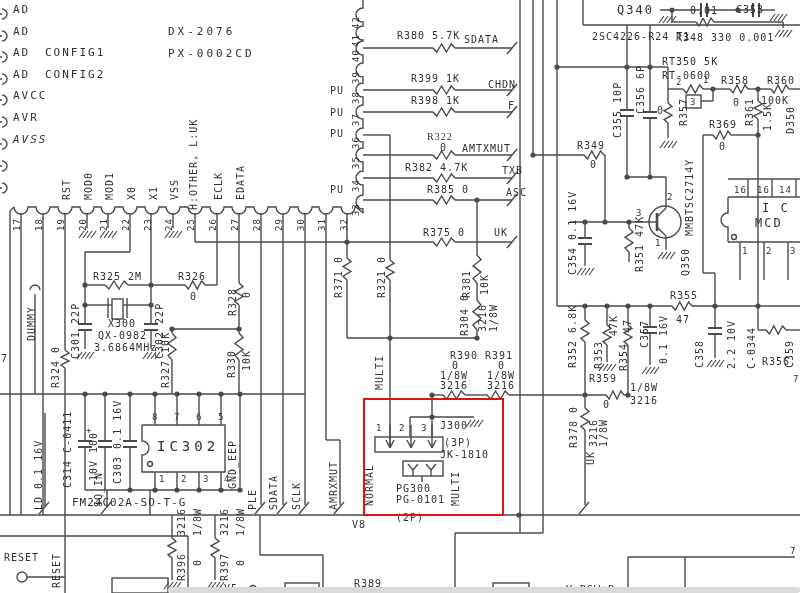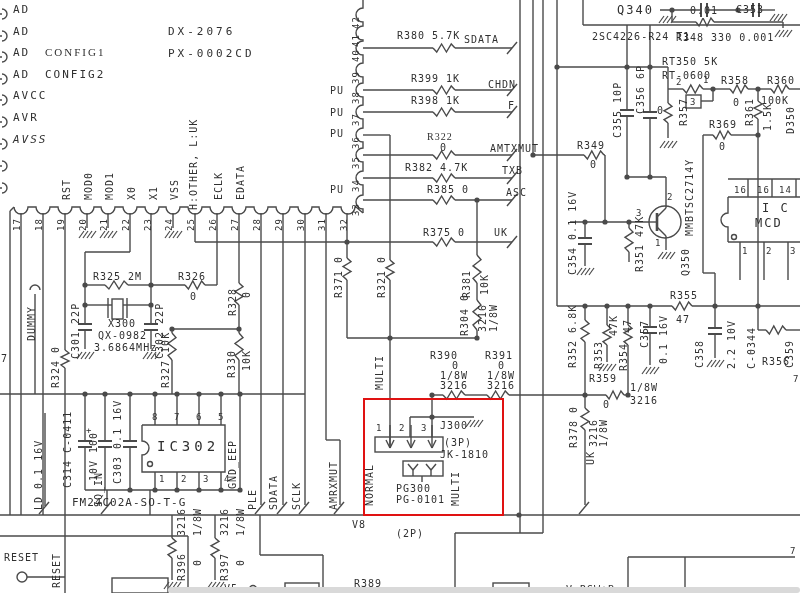--- a/index.html
+++ b/index.html
@@ -456,21 +456,21 @@
       <circle cx="22" cy="577" r="5" fill="none" stroke="#4a4a4a" stroke-width="1.4"></circle>
       <circle cx="253" cy="589" r="3.5" fill="none" stroke="#4a4a4a" stroke-width="1.4"></circle>
       <rect x="112" y="578" width="56" height="15" fill="none" stroke="#4a4a4a" stroke-width="1.4"></rect>
       <rect x="285" y="583" width="34" height="10" fill="none" stroke="#4a4a4a" stroke-width="1.4"></rect>
       <rect x="493" y="583" width="36" height="10" fill="none" stroke="#4a4a4a" stroke-width="1.4"></rect>
     </svg>
   <div id="labels">
       <div class="lbl" style="left: 13px; top: 4px; font-size: 11px; letter-spacing: 2px;">AD</div>
       <div class="lbl" style="left: 13px; top: 26px; font-size: 11px; letter-spacing: 2px;">AD</div>
       <div class="lbl" style="left: 13px; top: 47px; font-size: 11px; letter-spacing: 2px;">AD</div>
-      <div class="lbl" style="left: 45px; top: 47px; font-size: 11px; letter-spacing: 2px; font-family: Liberation Serif, serif;">CONFIG1</div>
+      <div class="lbl" style="left: 45px; top: 47px; font-size: 11px; letter-spacing: 2px;">CONFIG1</div>
       <div class="lbl" style="left: 13px; top: 69px; font-size: 11px; letter-spacing: 2px;">AD</div>
       <div class="lbl" style="left: 45px; top: 69px; font-size: 11px; letter-spacing: 2px;">CONFIG2</div>
       <div class="lbl" style="left: 13px; top: 90px; font-size: 11px; letter-spacing: 2px;">AVCC</div>
       <div class="lbl" style="left: 13px; top: 112px; font-size: 11px; letter-spacing: 2px;">AVR</div>
       <div class="lbl" style="left: 13px; top: 134px; font-size: 11px; letter-spacing: 2px; font-style: italic;">AVSS</div>
       <div class="lbl" style="left: 168px; top: 26px; font-size: 11px; letter-spacing: 3px;">DX-2076</div>
       <div class="lbl" style="left: 168px; top: 48px; font-size: 11px; letter-spacing: 3px;">PX-0002CD</div>
       <div class="lbl v" style="left: 188px; top: 210px;">H:OTHER, L:UK</div>
       <div class="lbl v" style="left: 61px; top: 200px;">RST</div>
       <div class="lbl v" style="left: 83px; top: 200px;">MOD0</div>
@@ -511,21 +511,21 @@
       <div class="lbl" style="left: 330px; top: 128px;">PU</div>
       <div class="lbl" style="left: 330px; top: 184px;">PU</div>
       <div class="lbl" style="left: 397px; top: 30px;">R380 5.7K</div>
       <div class="lbl" style="left: 464px; top: 34px;">SDATA</div>
       <div class="lbl" style="left: 411px; top: 73px;">R399 1K</div>
       <div class="lbl" style="left: 488px; top: 79px;">CHDN</div>
       <div class="lbl" style="left: 411px; top: 95px;">R398 1K</div>
       <div class="lbl" style="left: 508px; top: 100px;">F</div>
       <div class="lbl" style="left: 427px; top: 131px; font-family: Liberation Serif, serif;">R322</div>
       <div class="lbl" style="left: 440px; top: 142px;">0</div>
-      <div class="lbl" style="left: 462px; top: 143px; margin-left: 28px;">AMTXMUT</div>
+      <div class="lbl" style="left: 462px; top: 143px;">AMTXMUT</div>
       <div class="lbl" style="left: 405px; top: 162px;">R382 4.7K</div>
       <div class="lbl" style="left: 502px; top: 165px;">TXB</div>
       <div class="lbl" style="left: 427px; top: 184px;">R385 0</div>
       <div class="lbl" style="left: 506px; top: 187px;">ASC</div>
       <div class="lbl" style="left: 423px; top: 227px;">R375 0</div>
       <div class="lbl" style="left: 494px; top: 227px;">UK</div>
       <div class="lbl v" style="left: 26px; top: 341px;">DUMMY</div>
       <div class="lbl" style="left: 1px; top: 353px;">7</div>
       <div class="lbl v" style="left: 50px; top: 388px;">R324 0</div>
       <div class="lbl" style="left: 93px; top: 271px;">R325 2M</div>
@@ -563,37 +563,37 @@
       <div class="lbl" style="left: 224px; top: 474px; font-size: 9px;">4</div>
       <div class="lbl" style="left: 157px; top: 441px; font-size: 14px; letter-spacing: 4px;">IC302</div>
       <div class="lbl" style="left: 72px; top: 497px; font-size: 11px;">FM24C02A-SO-T-G</div>
       <div class="lbl v" style="left: 227px; top: 489px;">GND_EEP</div>
       <div class="lbl v" style="left: 247px; top: 510px;">PLE</div>
       <div class="lbl v" style="left: 268px; top: 510px;">SDATA</div>
       <div class="lbl v" style="left: 291px; top: 510px;">SCLK</div>
       <div class="lbl v" style="left: 328px; top: 510px;">AMRXMUT</div>
       <div class="lbl v" style="left: 33px; top: 510px;">LD 0.1 16V</div>
       <div class="lbl v" style="left: 93px; top: 507px;">SQ_IN</div>
-      <div class="lbl" style="left: 430px; top: 350px;">R390</div>
+      <div class="lbl" style="left: 450px; top: 350px;">R390</div>
       <div class="lbl" style="left: 452px; top: 360px;">0</div>
       <div class="lbl" style="left: 440px; top: 370px;">1/8W</div>
       <div class="lbl" style="left: 440px; top: 380px;">3216</div>
       <div class="lbl" style="left: 485px; top: 350px;">R391</div>
       <div class="lbl" style="left: 498px; top: 360px;">0</div>
       <div class="lbl" style="left: 487px; top: 370px;">1/8W</div>
       <div class="lbl" style="left: 487px; top: 380px;">3216</div>
       <div class="lbl" style="left: 376px; top: 423px; font-size: 9px;">1</div>
       <div class="lbl" style="left: 399px; top: 423px; font-size: 9px;">2</div>
       <div class="lbl" style="left: 421px; top: 423px; font-size: 9px;">3</div>
       <div class="lbl" style="left: 440px; top: 420px;">J300</div>
       <div class="lbl" style="left: 444px; top: 437px;">(3P)</div>
       <div class="lbl" style="left: 440px; top: 449px;">JK-1810</div>
       <div class="lbl" style="left: 396px; top: 483px;">PG300</div>
       <div class="lbl" style="left: 396px; top: 494px;">PG-0101</div>
-      <div class="lbl" style="left: 396px; top: 528px;">(2P)</div>
+      <div class="lbl" style="left: 396px; top: 512px;">(2P)</div>
       <div class="lbl v" style="left: 364px; top: 506px;">NORMAL</div>
       <div class="lbl v" style="left: 450px; top: 506px;">MULTI</div>
       <div class="lbl" style="left: 352px; top: 519px;">V8</div>
       <div class="lbl" style="left: 617px; top: 5px; font-size: 12px; letter-spacing: 2px;">Q340</div>
       <div class="lbl" style="left: 690px; top: 5px;">0.01</div>
       <div class="lbl" style="left: 736px; top: 4px;">C353</div>
       <div class="lbl" style="left: 592px; top: 31px;">2SC4226-R24 T1</div>
       <div class="lbl" style="left: 676px; top: 32px;">R348 330 0.001</div>
       <div class="lbl" style="left: 662px; top: 56px;">RT350 5K</div>
       <div class="lbl" style="left: 662px; top: 70px;">RT-0600</div>

